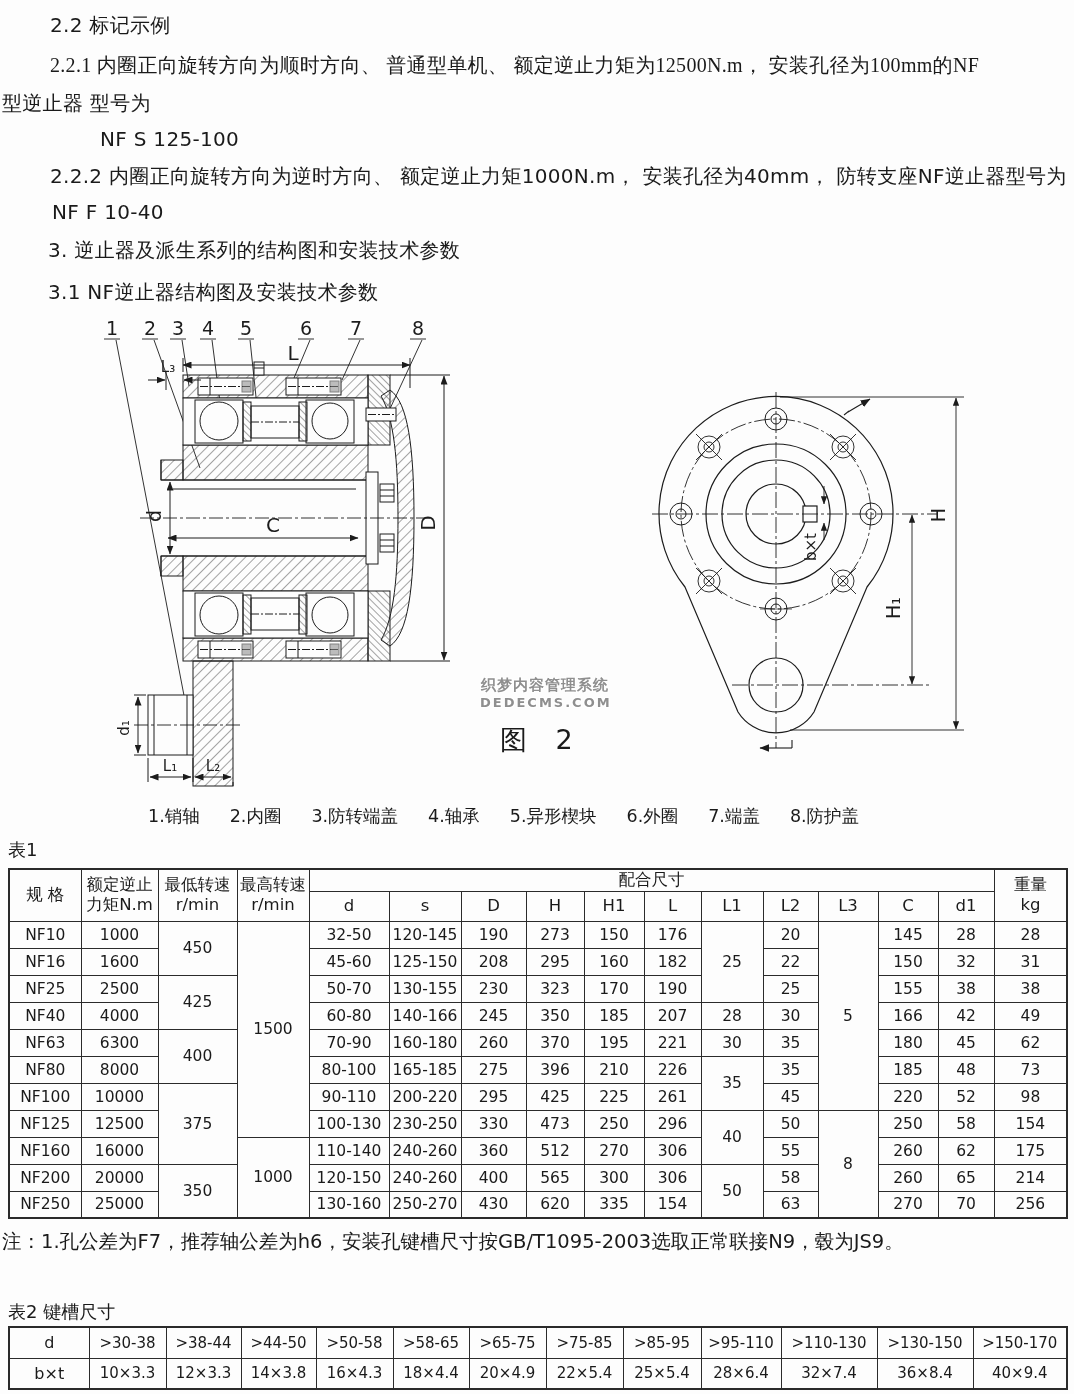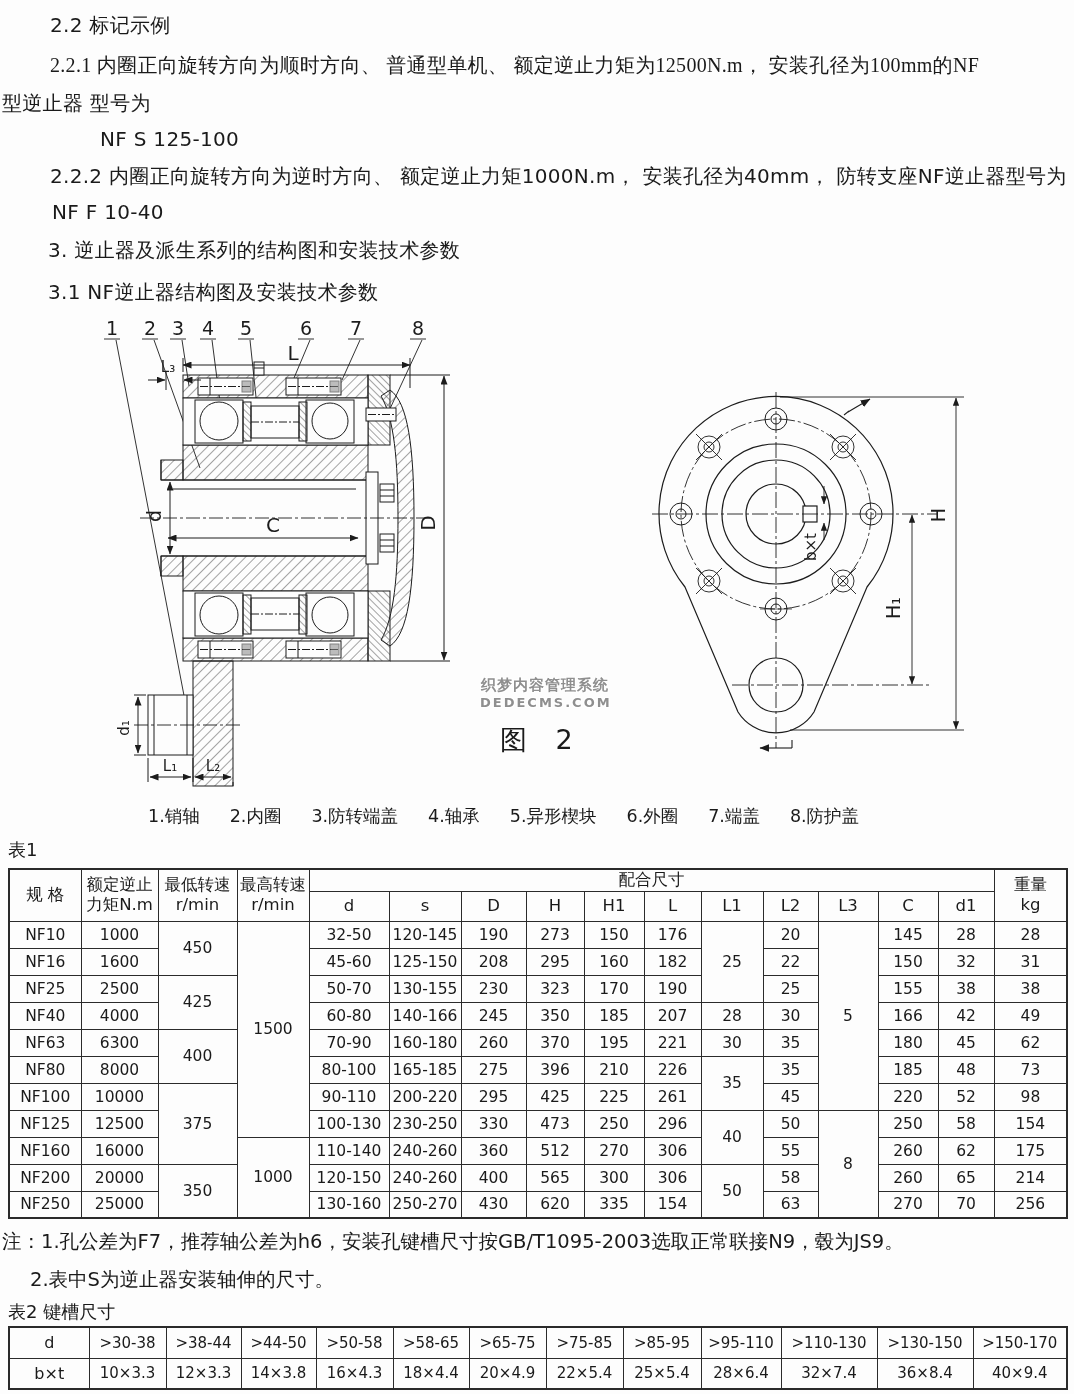--- a/index.html
+++ b/index.html
@@ -521,21 +521,20 @@
           <td>154</td>
           <td>63</td>
           <td>270</td>
           <td>70</td>
           <td>256</td>
         </tr>
       </tbody>
   </table>
 
   <div class="abs note" style="left:2px;top:1228px;">注：1.孔公差为F7，推荐轴公差为h6，安装孔键槽尺寸按GB/T1095-2003选取正常联接N9，毂为JS9。</div>
-  <div class="abs note" style="left:30px;top:1266px;">2.表中S为逆止器安装轴伸的尺寸。</div>
 
   <div class="abs tbl-label" style="left:8px;top:1300px;">表2   键槽尺寸</div>
   <table id="t2" class="abs data" style="left:8px;top:1326px;width:1058px;">
     <colgroup>
       <col style="width:80px">
         <col style="width:77px">
         <col style="width:75px">
         <col style="width:75px">
       <col style="width:77px">
         <col style="width:76px">

